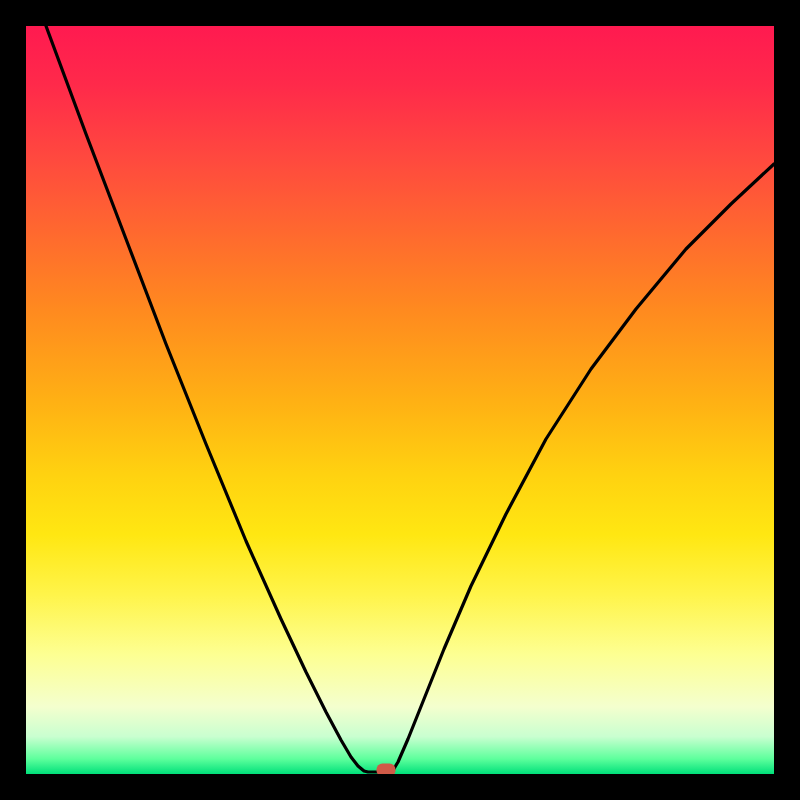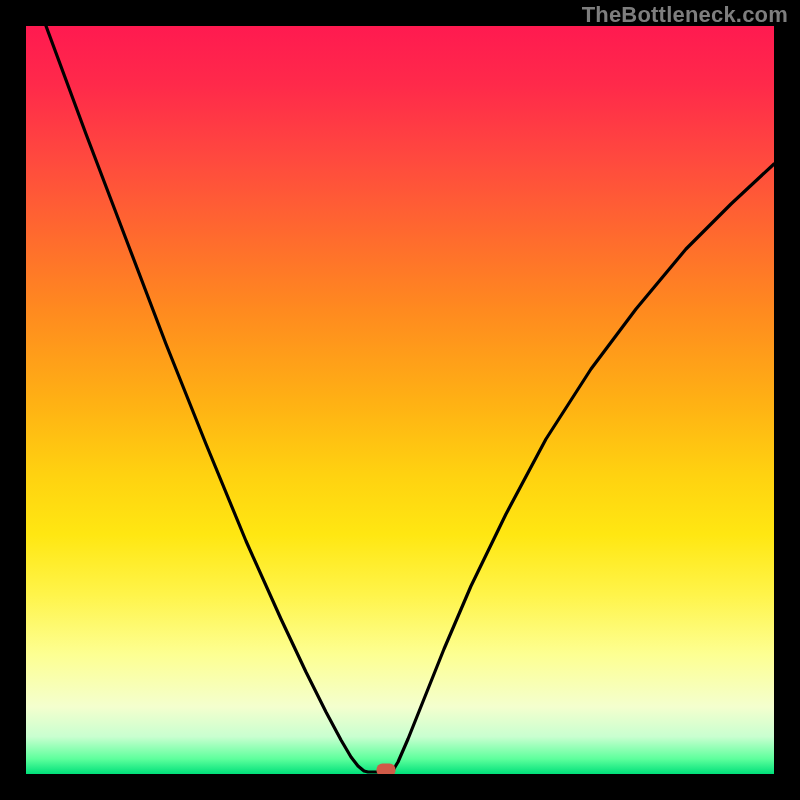--- a/index.html
+++ b/index.html
@@ -74,21 +74,20 @@
     height: 13px;
     border-radius: 6px;
     background: #cf5a47;
     transform: translate(-50%, -50%);
   }
 </style>
 </head>
 <body>
 
 <div class="frame">
-  <div class="watermark">TheBottleneck.com</div>
 
   <div class="plot-area">
     <div class="gradient"></div>
 
     <svg class="curve" viewBox="0 0 748 748" preserveAspectRatio="none">
       <path id="curve-path" fill="none" stroke="#000" stroke-width="3.2" stroke-linecap="round" stroke-linejoin="round" d="M 20 0 L 60 108 L 100 213 L 140 318 L 180 418 L 220 515 L 255 593 L 280 646 L 300 686 L 315 714 L 325 731 L 332 740 L 338 745 L 342 746 L 342 746 L 366 746 L 366 746 L 372 736 L 382 713 L 398 673 L 418 623 L 445 560 L 480 488 L 520 413 L 565 343 L 610 283 L 660 223 L 705 178 L 748 138"></path>
     </svg>
 
     <div id="marker" class="marker" style="left: 360px; top: 744px; background: rgb(207, 90, 71);"></div>
   </div>

